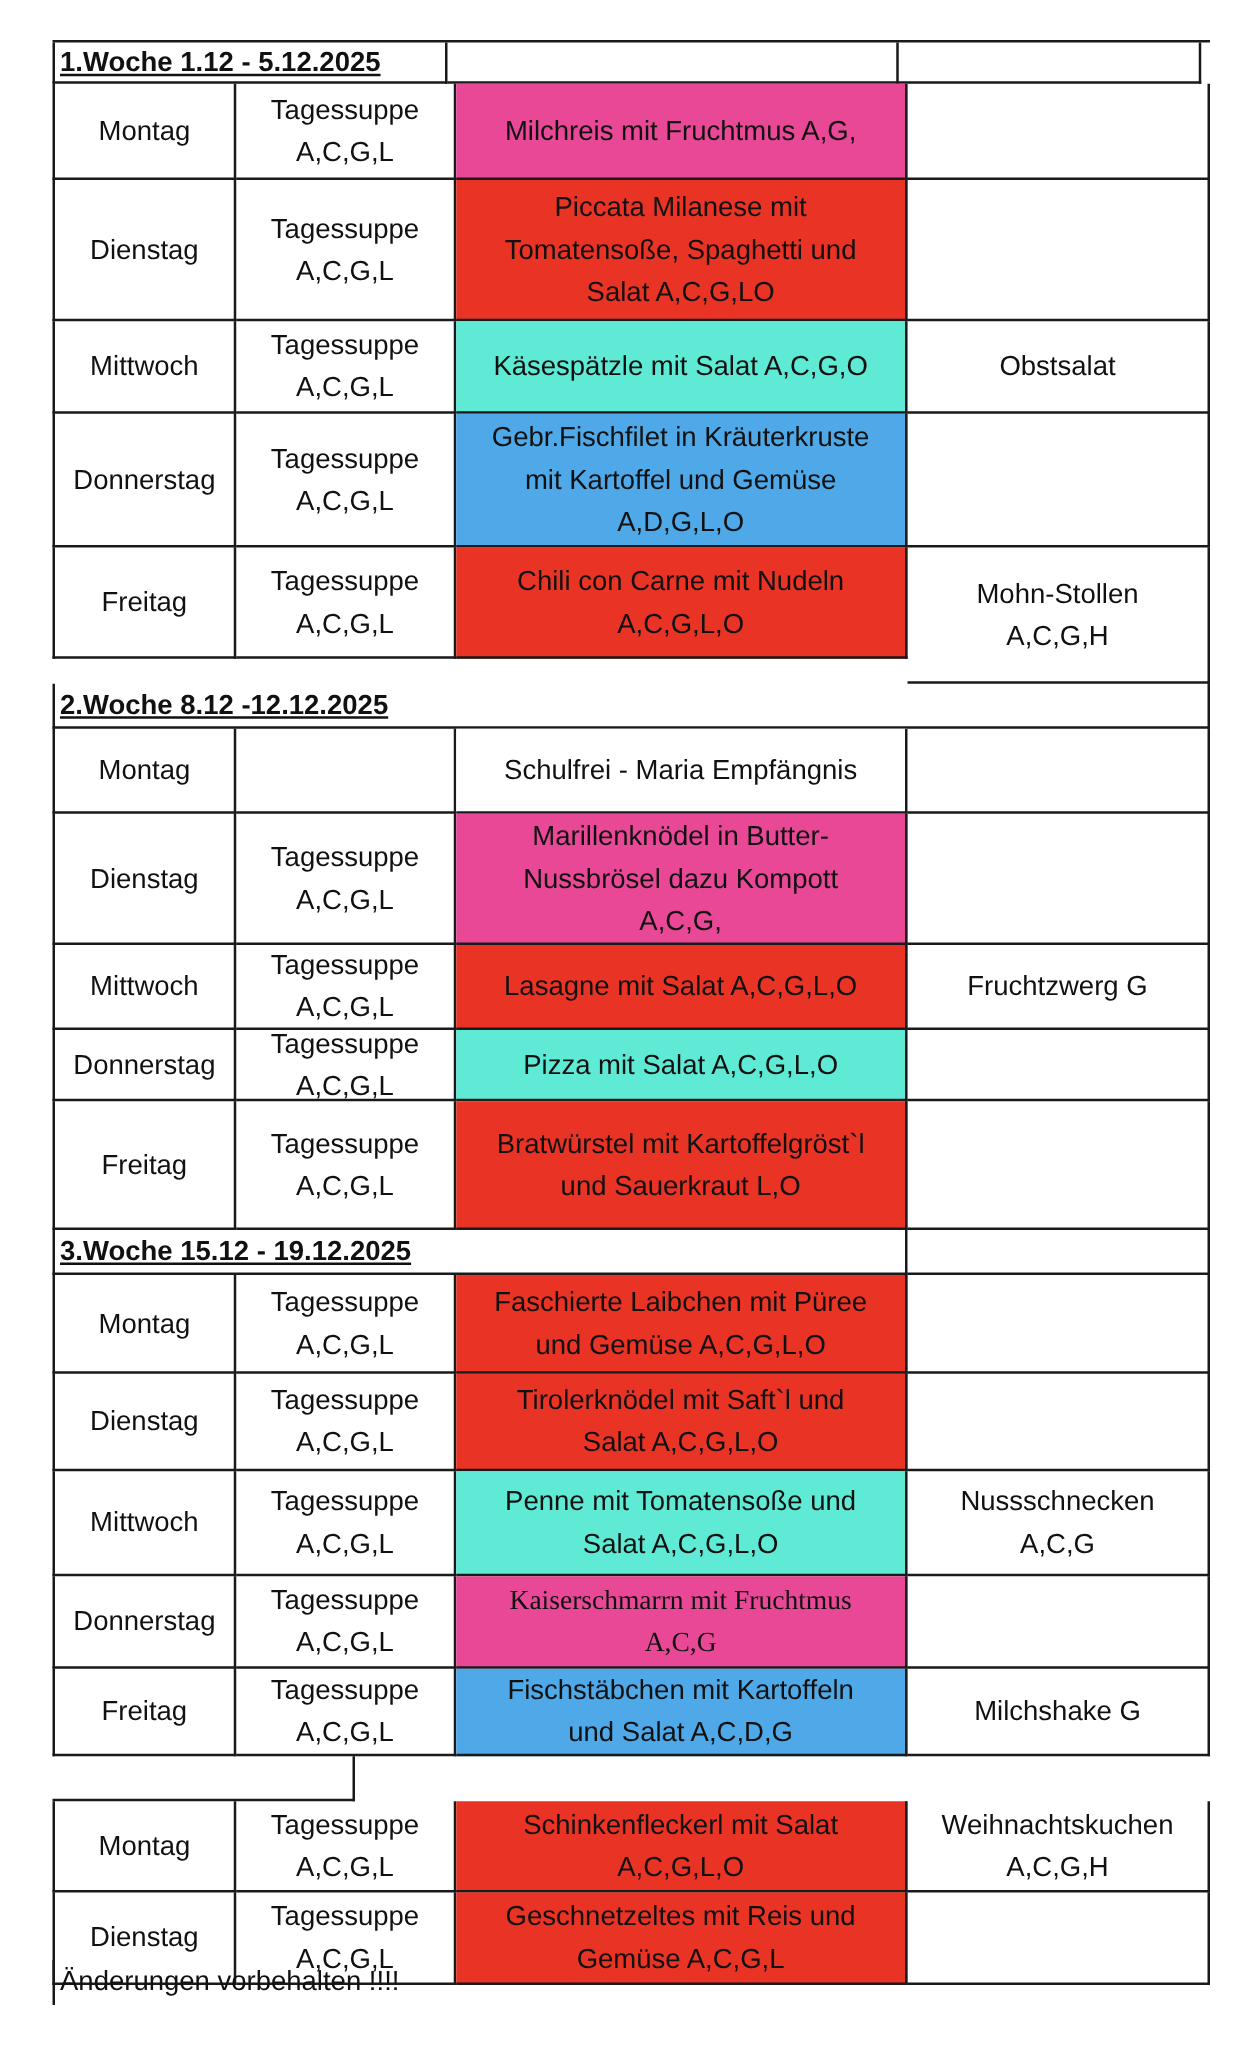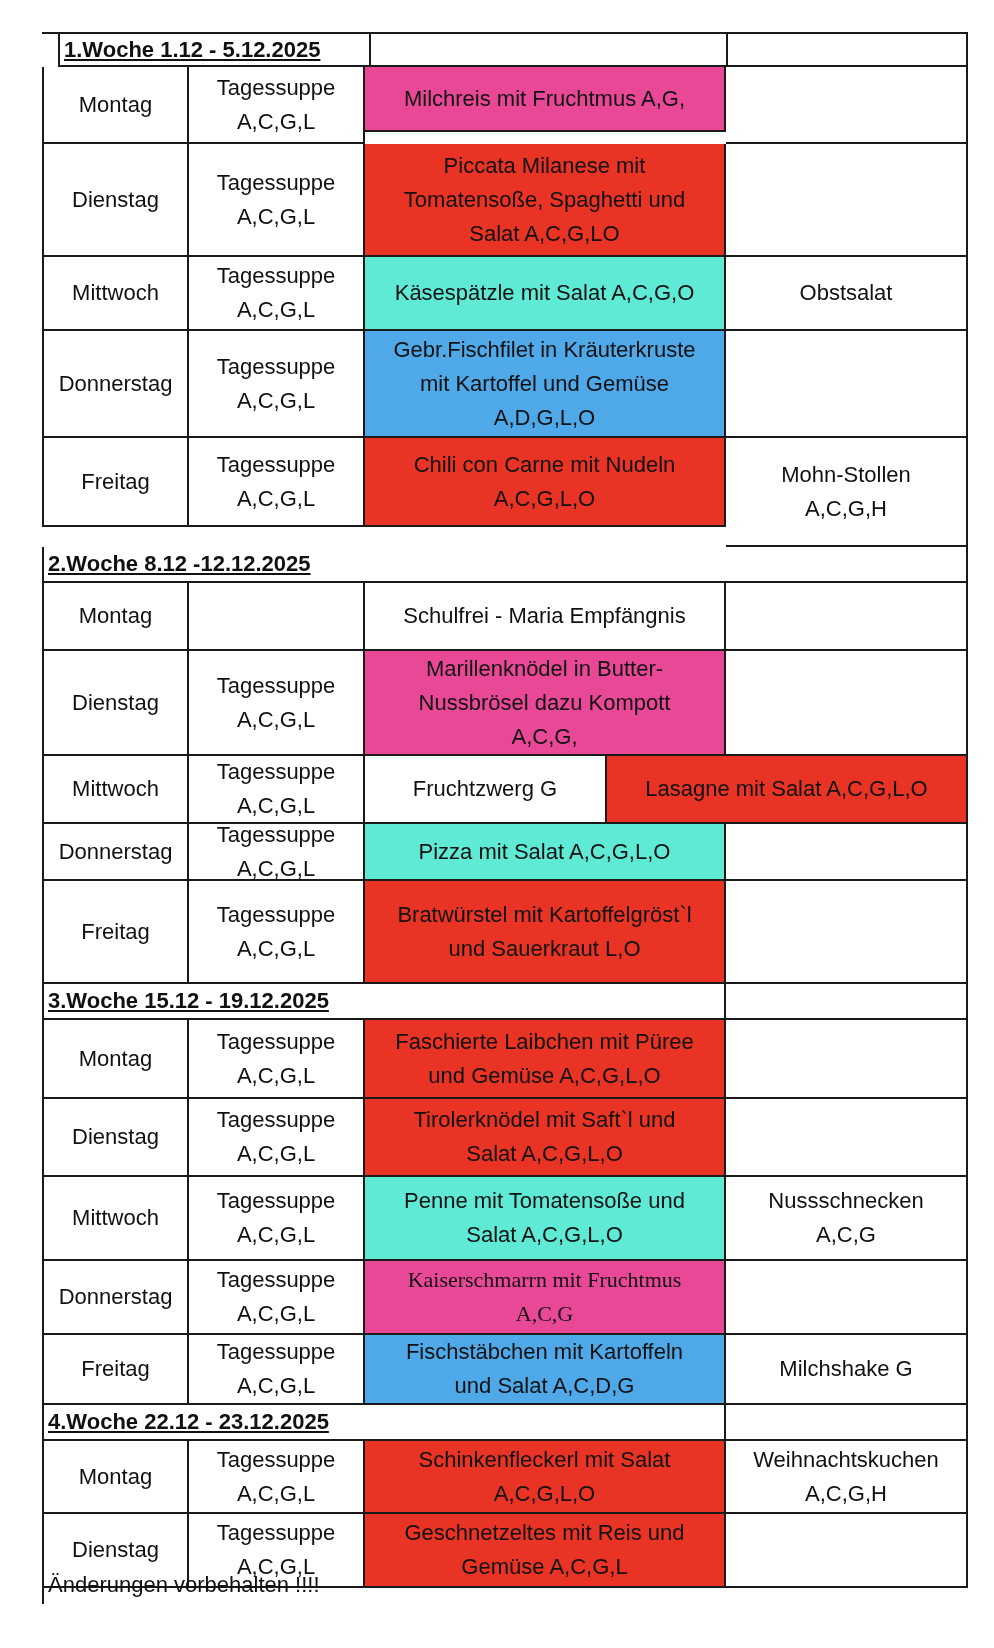--- a/index.html
+++ b/index.html
@@ -10,21 +10,21 @@
   .cell { box-sizing: border-box; display: flex; align-items: center; justify-content: center;
           text-align: center; font-size: 22px; line-height: 34px; white-space: pre-line;
           border-right: 2px solid #1a1a1a; border-bottom: 2px solid #1a1a1a; overflow: hidden; }
   .c-day { width: 147px; border-left: 2px solid #1a1a1a; }
   .c-soup { width: 176px; }
   .c-main { width: 361px; }
   .c-dessert { width: 242px; }
   .whdr .cell { justify-content: flex-start; font-weight: bold; font-size: 22px; }
   .whdr .title { text-decoration: underline; padding-left: 4px; }
   .whdr.w1 { border-top: 2px solid #1a1a1a; }
-  .whdr.w1 .span3 { width: 316px; border-left: 2px solid #1a1a1a; margin-left: 16px; }
+  .whdr.w1 .span3 { width: 316px; border-left: 2px solid #1a1a1a; }
   .whdr.w2 .full { width: 926px; border-left: 2px solid #1a1a1a; border-right: 2px solid #1a1a1a; border-bottom: 2px solid #1a1a1a; justify-content: flex-start; }
   .whdr.w3 .span3 { width: 684px; border-left: 2px solid #1a1a1a; }
   .pink { background: #E94896; }
   .red { background: #E93324; }
   .green { background: #5eead4; }
   .blue { background: #4FA8E8; }
   .white { background: #ffffff; }
   .footer { position: absolute; left: 42px; top: 1568px; height: 36px; border-left: 2px solid #1a1a1a;
             font-size: 22px; line-height: 34px; padding-left: 4px; }
 </style>
@@ -34,21 +34,21 @@
 <div id="menu">
     <div class="row whdr w1">
       <div class="cell span3" style="height: 33px;"><span class="title">1.Woche 1.12 - 5.12.2025</span></div>
       <div class="cell c-main" style="height: 33px;"></div>
       <div class="cell c-dessert" style="height: 33px;"></div>
     </div>
     <div class="row">
       <div class="cell c-day" style="height: 77px;">Montag</div>
       <div class="cell c-soup" style="height: 77px;">Tagessuppe
 A,C,G,L</div>
-      <div class="cell c-main pink" style="height: 65px;">Milchreis mit Fruchtmus   A,G,</div>
+      <div class="cell c-main pink" style="height: 77px;">Milchreis mit Fruchtmus   A,G,</div>
       <div class="cell c-dessert" style="height: 77px;"></div>
     </div>
     <div class="row">
       <div class="cell c-day" style="height: 113px;">Dienstag</div>
       <div class="cell c-soup" style="height: 113px;">Tagessuppe
 A,C,G,L</div>
       <div class="cell c-main red" style="height: 113px;">Piccata Milanese mit
 Tomatensoße, Spaghetti und
 Salat    A,C,G,LO</div>
       <div class="cell c-dessert" style="height: 113px;"></div>
@@ -93,22 +93,22 @@
 A,C,G,L</div>
       <div class="cell c-main pink" style="height: 105px;">Marillenknödel in Butter-
 Nussbrösel dazu Kompott
 A,C,G,</div>
       <div class="cell c-dessert" style="height: 105px;"></div>
     </div>
     <div class="row">
       <div class="cell c-day" style="height: 68px;">Mittwoch</div>
       <div class="cell c-soup" style="height: 68px;">Tagessuppe
 A,C,G,L</div>
+      <div class="cell c-main red" style="height: 68px;">Lasagne mit Salat  A,C,G,L,O</div>
       <div class="cell c-dessert" style="height: 68px;">Fruchtzwerg   G</div>
-      <div class="cell c-main red" style="height: 68px;">Lasagne mit Salat  A,C,G,L,O</div>
     </div>
     <div class="row">
       <div class="cell c-day" style="height: 57px;">Donnerstag</div>
       <div class="cell c-soup" style="height: 57px;">Tagessuppe
 A,C,G,L</div>
       <div class="cell c-main green" style="height: 57px;">Pizza mit Salat  A,C,G,L,O</div>
       <div class="cell c-dessert" style="height: 57px;"></div>
     </div>
     <div class="row">
       <div class="cell c-day" style="height: 103px;">Freitag</div>
@@ -157,21 +157,20 @@
     </div>
     <div class="row">
       <div class="cell c-day" style="height: 70px;">Freitag</div>
       <div class="cell c-soup" style="height: 70px;">Tagessuppe
 A,C,G,L</div>
       <div class="cell c-main blue" style="height: 70px;">Fischstäbchen mit Kartoffeln
 und Salat      A,C,D,G</div>
       <div class="cell c-dessert" style="height: 70px;">Milchshake  G</div>
     </div>
     <div class="row whdr w3">
-      <div class="cell span3" style="height: 36px;"><span class="title">4.Woche  22.12 - 23.12.2025</span></div>
       <div class="cell c-dessert" style="height: 36px;"></div>
     </div>
     <div class="row">
       <div class="cell c-day" style="height: 73px;">Montag</div>
       <div class="cell c-soup" style="height: 73px;">Tagessuppe
 A,C,G,L</div>
       <div class="cell c-main red" style="height: 73px;">Schinkenfleckerl mit Salat
 A,C,G,L,O</div>
       <div class="cell c-dessert" style="height: 73px;">Weihnachtskuchen
 A,C,G,H</div>

